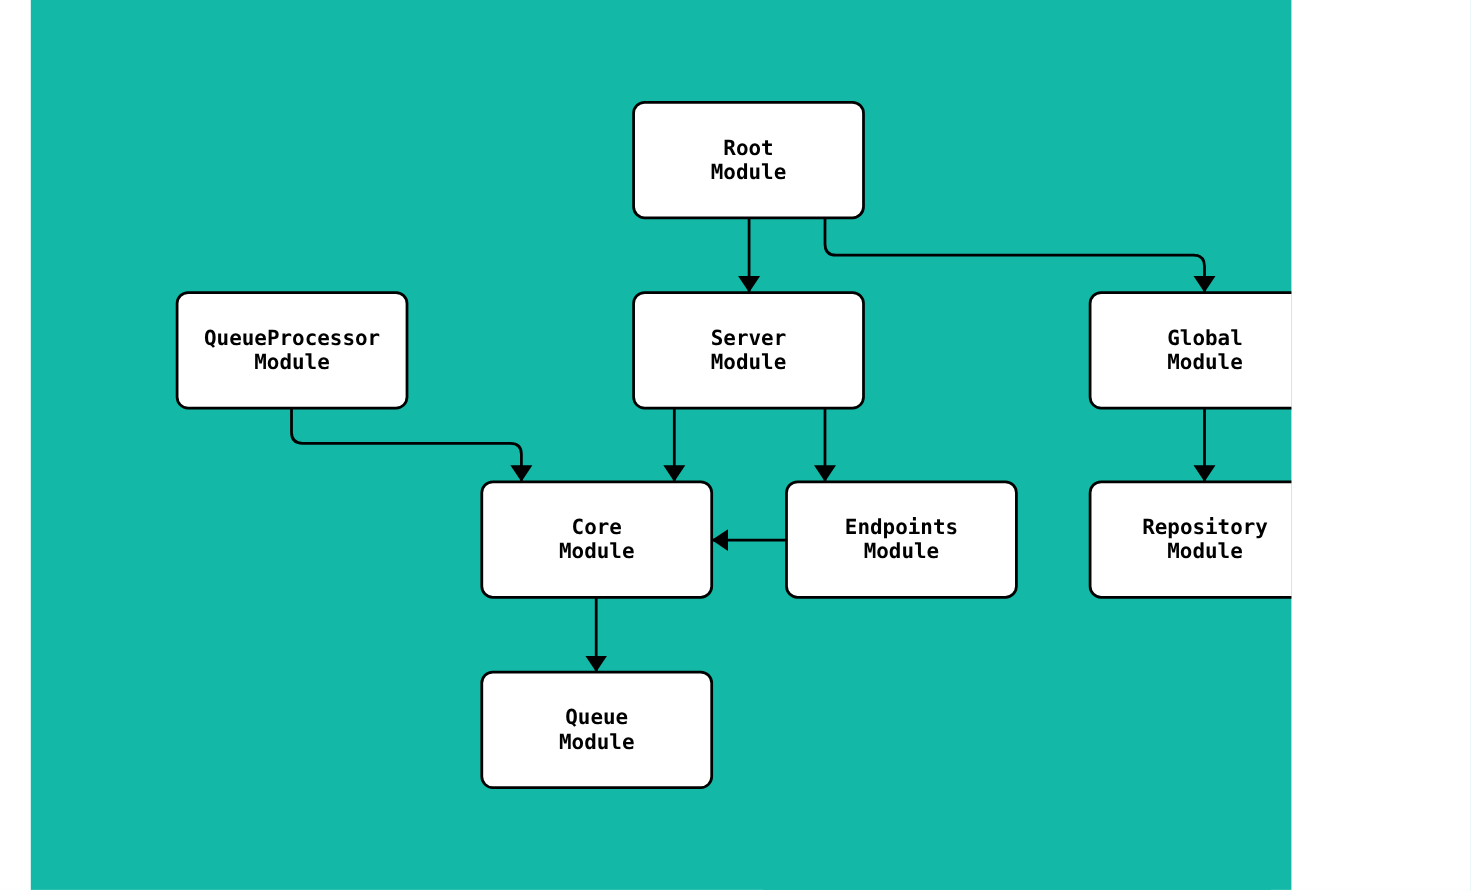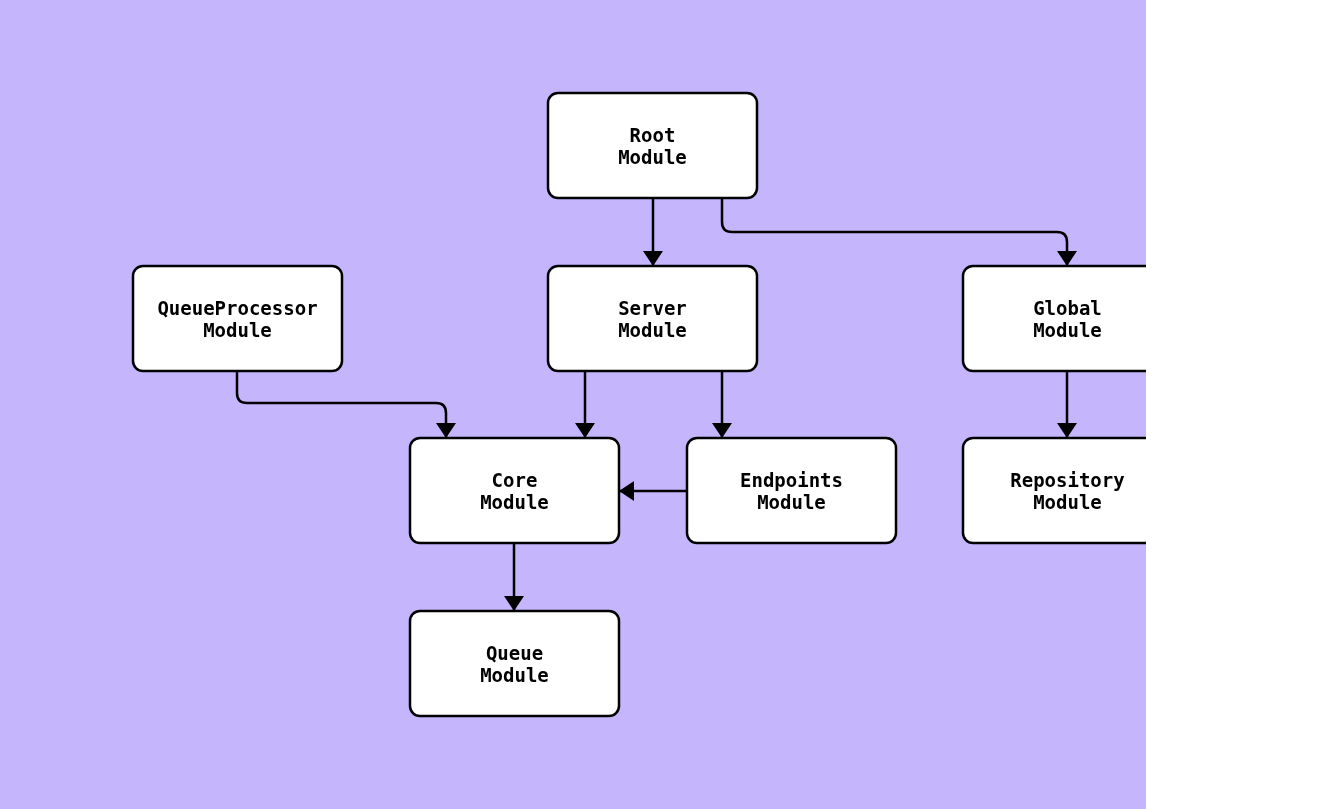--- a/index.html
+++ b/index.html
@@ -4,22 +4,23 @@
 <style>
   html, body {
     margin: 0;
     padding: 0;
     background: #ffffff;
   }
   .canvas {
     position: relative;
     width: 1146px;
     height: 809px;
-    background: #c4b5fd;
+    background: #14b8a6;
     overflow: hidden;
+    margin-left: 28px;
   }
   svg {
     display: block;
   }
   .node-label {
     font-family: "DejaVu Sans Mono", "Liberation Mono", monospace;
     font-weight: bold;
     font-size: 19px;
     text-anchor: middle;
   }

